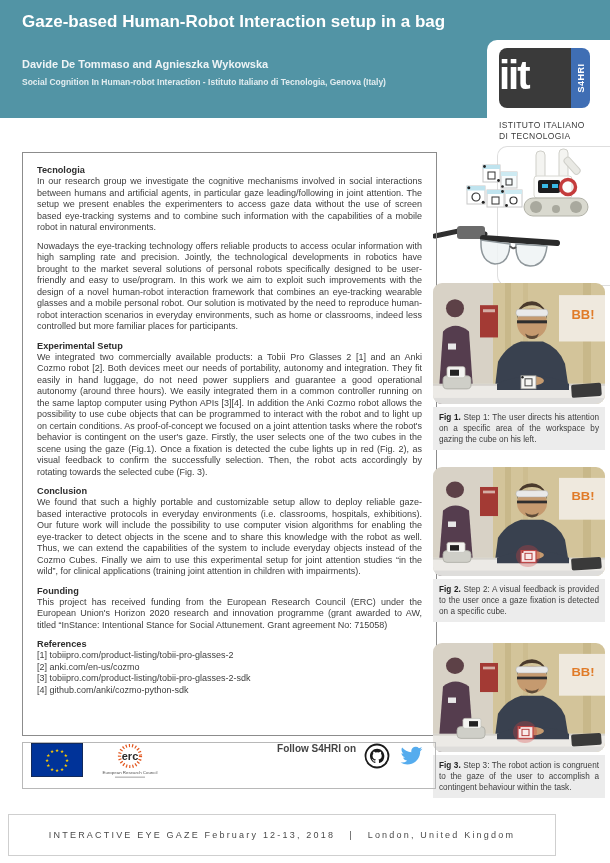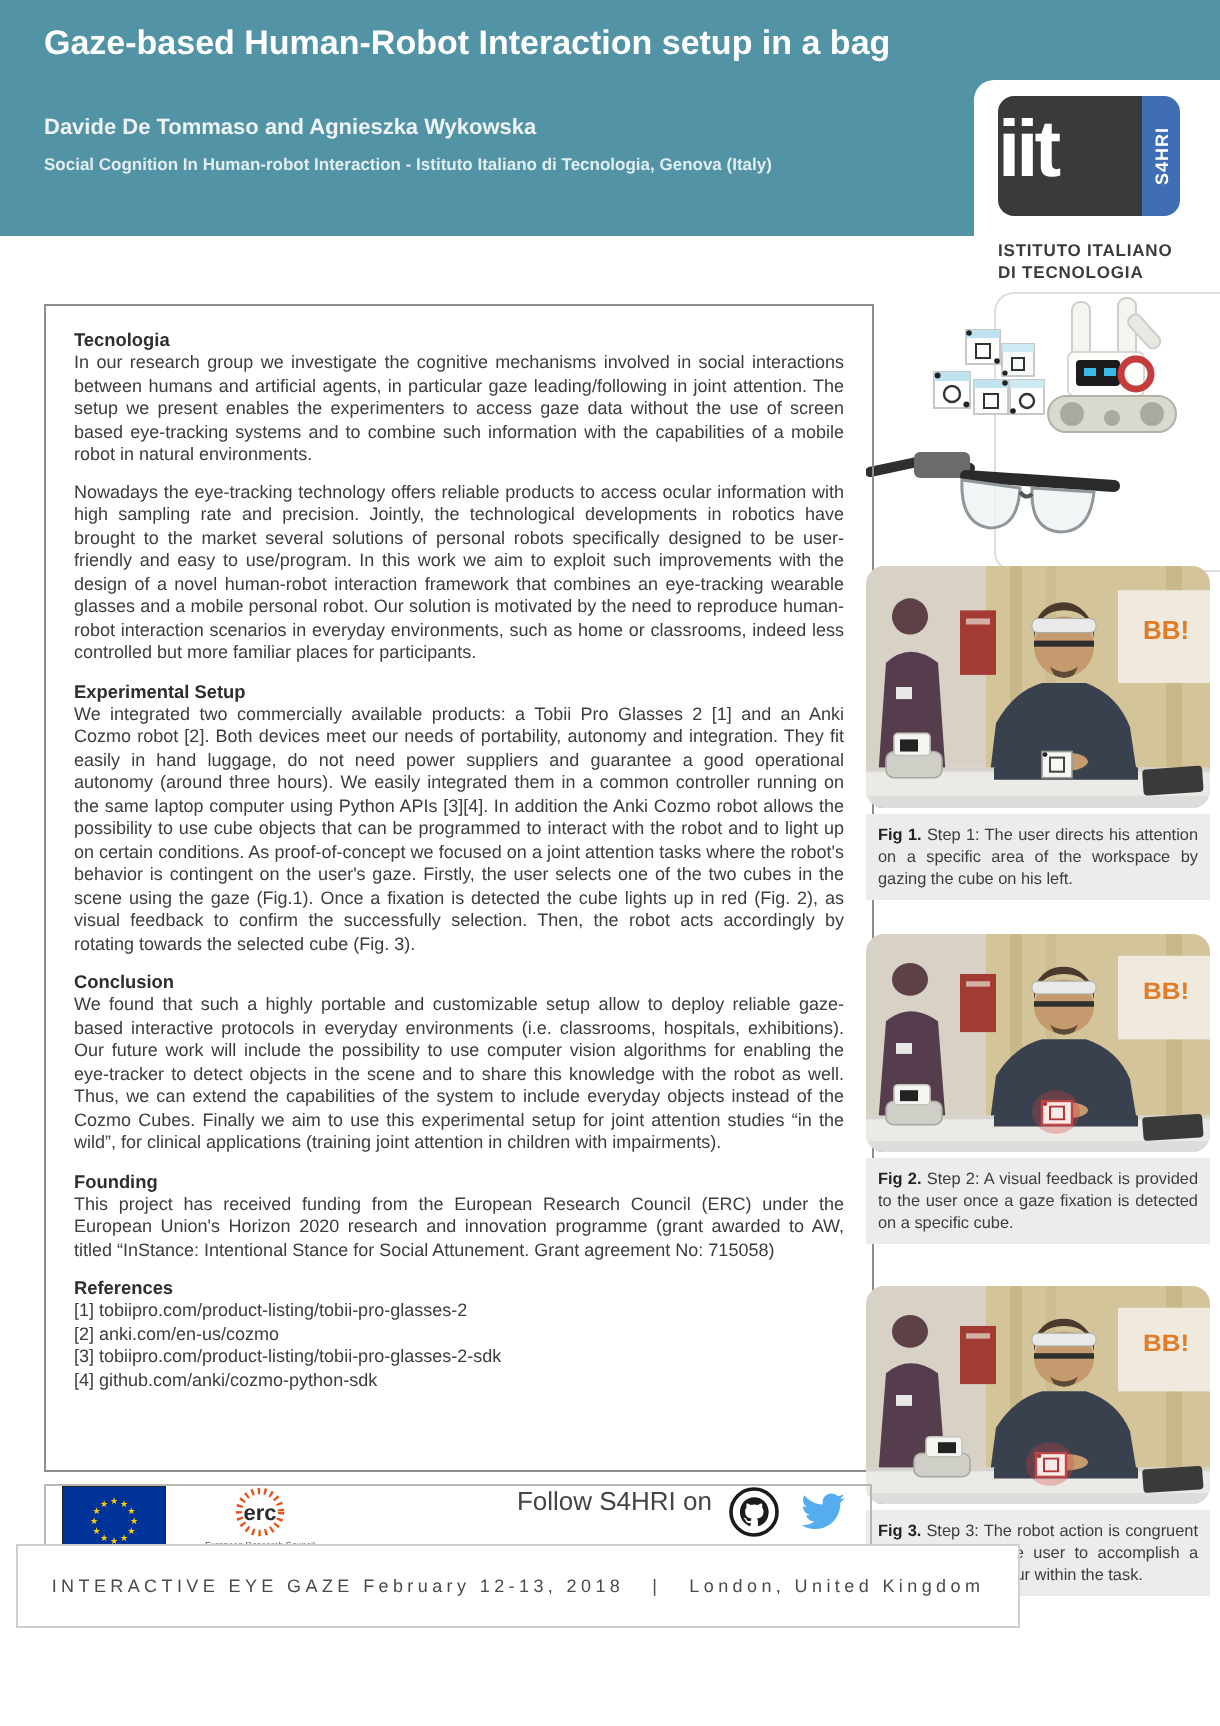--- a/index.html
+++ b/index.html
@@ -14,45 +14,45 @@
   .title { position:absolute; left:22px; top:12px; width:440px; color:#ffffff; font-size:17px; font-weight:bold; }
   .authors { position:absolute; left:22px; top:58px; color:#eef4f6; font-size:11px; font-weight:bold; }
   .affil { position:absolute; left:22px; top:77px; color:#e2edf0; font-size:8.5px; font-weight:bold; }
   
   .logo-card { position:absolute; left:487px; top:40px; width:123px; height:122px; background:#ffffff; border-radius:10px 0 0 4px; }
   .iit-logo { position:absolute; left:12px; top:8px; display:flex; }
   .iit-dark { width:72px; height:60px; background:#3a3a3a; border-radius:8px 0 0 8px; display:flex; align-items:center; }
   .iit-dark span { color:#ffffff; font-size:40px; font-weight:bold; letter-spacing:-2px; line-height:40px; margin-top:-6px; }
   .iit-blue { width:19px; height:60px; background:#3f6eb4; border-radius:0 8px 8px 0; position:relative; }
   .iit-blue span { position:absolute; left:50%; top:50%; transform:translate(-50%,-50%) rotate(-90deg); color:#fff; font-size:9px; font-weight:bold; letter-spacing:.5px; white-space:nowrap; }
-  .institute { position:absolute; left:12px; top:80px; font-size:8.5px; font-weight:bold; color:#3b3b3b; letter-spacing:.4px; line-height:11px; }
+  .institute { position:absolute; left:12px; top:80px; font-size:8.5px; font-weight:normal; color:#3b3b3b; letter-spacing:.4px; line-height:11px; }
   
   .equip-card { position:absolute; left:497px; top:146px; width:113px; height:140px; background:#fff; border:1px solid #dedede; border-radius:10px 0 0 10px; border-right:none; }
   .equip-robot { position:absolute; left:506px; top:148px; width:100px; height:80px; }
   .equip-cubes { position:absolute; left:465px; top:162px; width:62px; height:62px; }
   .equip-glasses { position:absolute; left:433px; top:220px; width:128px; height:52px; }
   
   .main-box { position:absolute; left:22px; top:152px; width:415px; height:584px; border:1px solid #8c8c8c; padding:11px 14px; overflow:hidden; }
   .section { margin-bottom:7px; }
   .sec-h { font-size:9.2px; font-weight:bold; color:#2e2e2e; line-height:12px; }
   .sec-b { font-size:9px; color:#3d3d3d; line-height:11.5px; text-align:justify; }
   .ref { font-size:9px; color:#3d3d3d; line-height:11.5px; }
   
   .figure-photo { position:absolute; width:172px; border-radius:9px; overflow:hidden; }
   .figure-photo svg { display:block; width:100%; height:100%; }
   .fig-caption { position:absolute; left:433px; width:172px; background:#ececec; padding:5px 6px; font-size:8.2px; color:#3d3d3d; line-height:11px; text-align:justify; }
   .fig-caption b { color:#222; }
   
   .funding-box { position:absolute; left:22px; top:742px; width:414px; height:47px; border:1px solid #b8b8b8; display:flex; align-items:flex-start; }
   .eu-flag { margin-left:8px; }
   .erc-logo { margin-left:16px; }
-  .follow-label { margin-left:auto; font-size:13px; font-weight:normal; color:#444; }
+  .follow-label { margin-left:auto; font-size:10px; font-weight:bold; color:#444; }
   .social { display:flex; align-items:center; gap:7px; margin:0 10px 0 8px; }
   
-  .footer-bar { position:absolute; left:8px; top:772px; width:502px; height:42px; border:1px solid #cfcfcf; background:#fff; display:flex; align-items:center; justify-content:center; }
+  .footer-bar { position:absolute; left:8px; top:814px; width:548px; height:42px; border:1px solid #cfcfcf; background:#fff; display:flex; align-items:center; justify-content:center; }
   .footer-bar span { font-size:9px; color:#4a4a4a; letter-spacing:2.2px; white-space:nowrap; }
   .footer-bar .sep { margin:0 14px; }
 </style>
 </head>
 <body>
 
 <div id="poster">
 
   <div class="header">
     <div class="title">Gaze-based Human-Robot Interaction setup in a bag</div>

